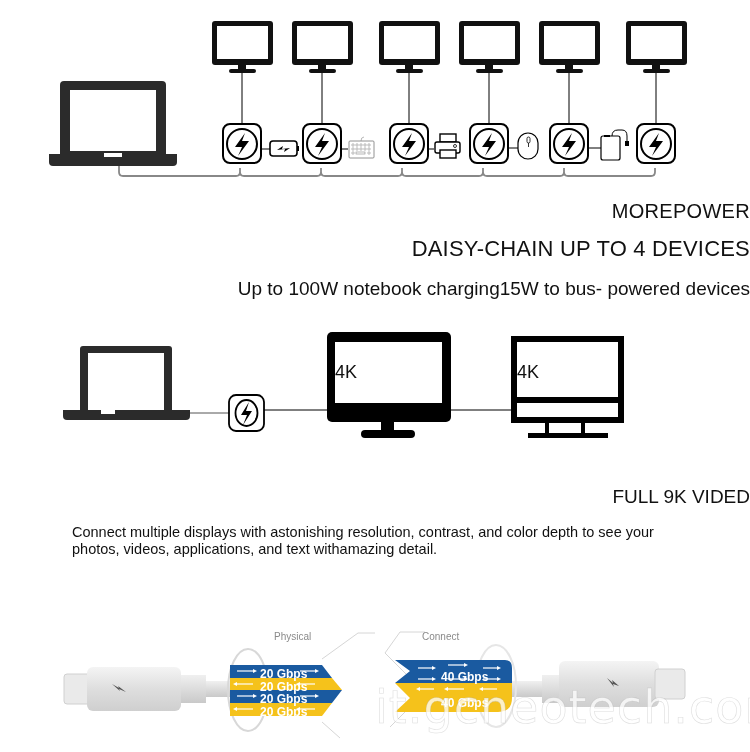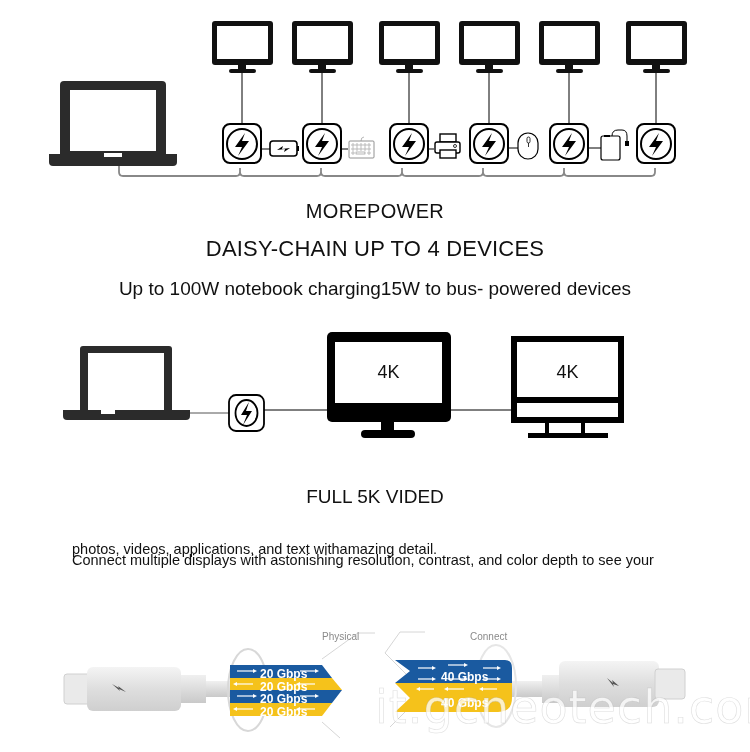--- a/index.html
+++ b/index.html
@@ -1,25 +1,25 @@
 <!DOCTYPE html>
 <html><head>
 <meta charset="utf-8">
 <style>
   * { box-sizing: border-box; margin: 0; padding: 0; }
   body { width: 750px; height: 752px; background: #ffffff; position: relative; overflow: hidden; font-family: "Liberation Sans", sans-serif; color: #111; }
   .abs { position: absolute; }
-  .center-text { position: absolute; left: 0; width: 750px; text-align: center; }
+  .center-text { position: absolute; left: 0; width: 750px; text-align: right; }
   .title1 { top: 200px; font-size: 20px; letter-spacing: 0.3px; }
   .title2 { top: 236px; font-size: 22px; letter-spacing: 0.2px; }
   .subtitle { top: 278px; font-size: 19px; }
   .title3 { top: 486px; font-size: 19px; }
   .para { left: 72px; font-size: 14.5px; position: absolute; }
-  .monitor-label { position: absolute; font-size: 18px; text-align: center; }
-  .bw-label { position: absolute; font-size: 10px; color: #8a8a8a; margin-left: 48px; }
+  .monitor-label { position: absolute; font-size: 18px; }
+  .bw-label { position: absolute; font-size: 10px; color: #8a8a8a; }
   .lane-text { position: absolute; font-size: 12px; color: #fff; font-weight: bold; }
   .watermark { position: absolute; left: 375px; top: 680px; font-size: 46px; color: rgba(255,255,255,0.75); font-family: "DejaVu Sans", sans-serif; letter-spacing: 1px; -webkit-text-stroke: 0.6px rgba(160,160,160,0.35); }
 </style>
 </head>
 <body>
 
 <svg class="abs" style="left:0;top:0" width="750" height="190" viewBox="0 0 750 190">
 
   <g>
     <rect x="60" y="81" width="106" height="77" rx="4" fill="#2b2b2b"></rect>
@@ -182,22 +182,22 @@
     <rect x="517" y="342" width="101" height="55" fill="#fff"></rect>
     <rect x="517" y="403" width="101" height="14" fill="#fff"></rect>
     <rect x="545" y="423" width="4" height="12" fill="#000"></rect>
     <rect x="581" y="423" width="4" height="12" fill="#000"></rect>
     <rect x="528" y="433" width="80" height="5" fill="#000"></rect>
   </g>
 </svg>
 <div class="monitor-label" style="left:335px;top:362px;width:107px">4K</div>
 <div class="monitor-label" style="left:517px;top:362px;width:101px">4K</div>
 
-<div class="center-text title3">FULL 5K VIDED</div>
-<div class="para" style="top:552px">Connect multiple displays with astonishing resolution, contrast, and color depth to see your</div>
+<div class="center-text title3">FULL 9K VIDED</div>
+<div class="para" style="top:524px">Connect multiple displays with astonishing resolution, contrast, and color depth to see your</div>
 <div class="para" style="top:541px">photos, videos, applications, and text withamazing detail.</div>
 
 <svg class="abs" style="left:0;top:610px" width="750" height="142" viewBox="0 610 750 142">
   <defs>
     <linearGradient id="plugBody" x1="0" y1="0" x2="0" y2="1">
       <stop offset="0" stop-color="#f4f4f4"></stop>
         <stop offset="0.5" stop-color="#dedede"></stop>
         <stop offset="1" stop-color="#cfcfcf"></stop>
     </linearGradient>
     <linearGradient id="cableGrad" x1="0" y1="0" x2="0" y2="1">

